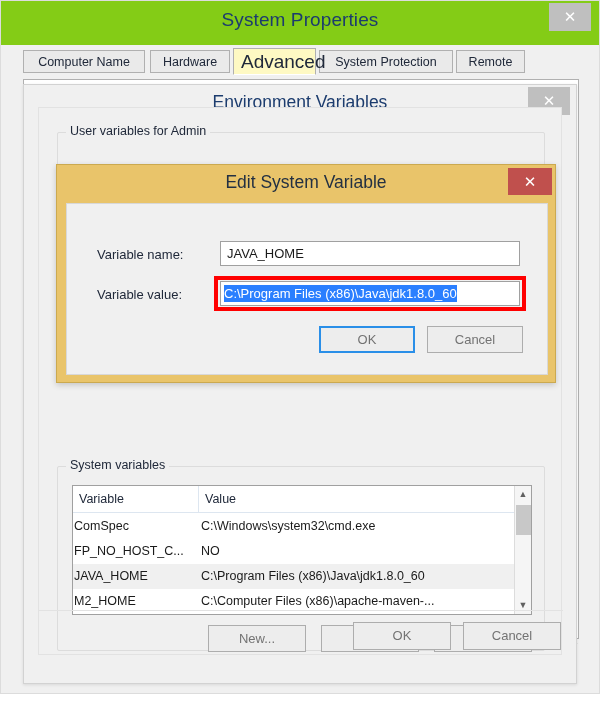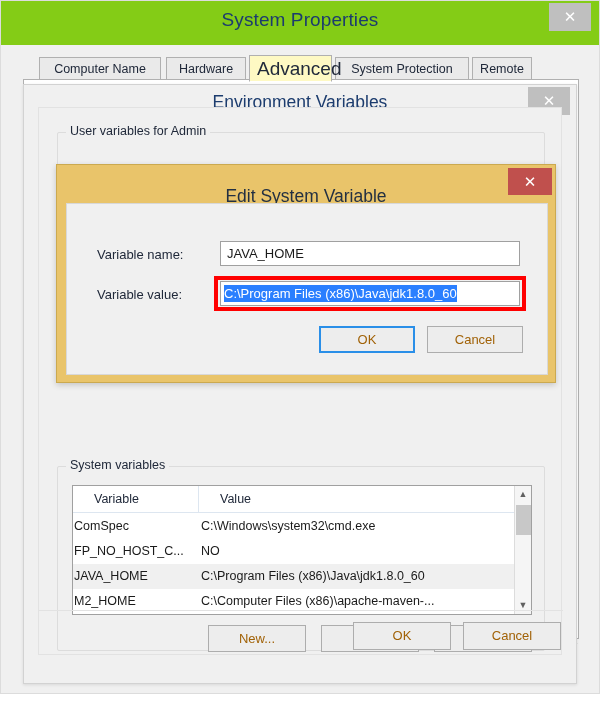--- a/index.html
+++ b/index.html
@@ -45,22 +45,22 @@
     font-size: 15px;
     text-align: center;
     line-height: 28px;
     cursor: default;
   }
   .sysprops-close { right: 8px; top: 2px; }
 
   
   .tabstrip {
     position: absolute;
-    left: 22px; top: 54px;
-    width: 556px; height: 25px; margin-left: 16px;
+    left: 22px; top: 47px;
+    width: 556px; height: 25px;
   }
   .tab {
     position: absolute;
     top: 2px; height: 23px;
     background: #eaeaea;
     border: 1px solid #b0b0b0;
     box-sizing: border-box;
     font-size: 12.5px;
     color: #20293a;
     line-height: 22px;
@@ -167,21 +167,21 @@
     background: #ffffff;
     border-bottom: 1px solid #dde6f0;
     box-sizing: border-box;
   }
   .tbl-h-cell {
     position: absolute;
     top: 0; height: 26px;
     line-height: 26px;
     font-size: 12.5px;
     color: #20293a;
-    padding-left: 21px;
+    padding-left: 6px;
     box-sizing: border-box;
   }
   .tbl-h-var { left: 0; width: 126px; border-right: 1px solid #dde6f0; }
   .tbl-h-val { left: 126px; width: 316px; }
 
   .tbl-row {
     position: absolute;
     left: 0; width: 442px; height: 25px;
     font-size: 12.5px;
     color: #1a1a1a;
@@ -226,21 +226,21 @@
     background: #c8c8c8;
   }
 
   
   .btn {
     position: absolute;
     background: #ededed;
     border: 1px solid #adadad;
     box-sizing: border-box;
     font-size: 13px;
-    color: #a16207;
+    color: #737373;
     text-align: center;
     cursor: default;
     white-space: nowrap;
   }
   .btn.focus { border: 2px solid #2a8fe8; }
 
   .btn-new    { left: 150px; top: 158px; width: 98px; height: 27px; line-height: 25px; }
   .btn-edit   { left: 263px; top: 158px; width: 98px; height: 27px; line-height: 25px; }
   .btn-delete { left: 376px; top: 158px; width: 98px; height: 27px; line-height: 25px; }
 
@@ -261,21 +261,21 @@
     border: 1px solid #cba94f;
     box-sizing: border-box;
     box-shadow: 0 2px 6px rgba(0,0,0,.18);
   }
   .editdlg-titlebar {
     position: absolute;
     left: 0; top: 0; width: 100%; height: 38px;
   }
   .editdlg-title {
     position: absolute;
-    left: 0; top: 21px; width: 100%;
+    left: 0; top: 7px; width: 100%;
     text-align: center;
     font-size: 17.5px;
     color: #233042;
   }
   .close-btn-red {
     position: absolute;
     right: 3px; top: 3px;
     width: 44px; height: 27px;
     background: #c0504d;
     color: #ffffff;
@@ -351,21 +351,21 @@
     <div class="sysprops-titlebar">
       <div class="sysprops-title">System Properties</div>
       <div class="close-btn-gray sysprops-close">✕</div>
     </div>
 
     <div class="tabstrip">
       <div class="tab" style="left:0;width:122px;">Computer Name</div>
       <div class="tab" style="left:127px;width:80px;">Hardware</div>
       <div class="tab active" style="left:210px;width:83px;">Advanced</div>
       <div class="tab" style="left:296px;width:134px;">System Protection</div>
-      <div class="tab" style="left:433px;width:60px;">Remote</div>
+      <div class="tab" style="left:433px;width:69px;">Remote</div>
     </div>
 
     <div class="tabpanel"></div>
 
     <div class="sp-sep"></div>
     <div class="btn btn-sp-ok">OK</div>
     <div class="btn btn-sp-cancel">Cancel</div>
   </div>
 
   <div class="envdlg">

